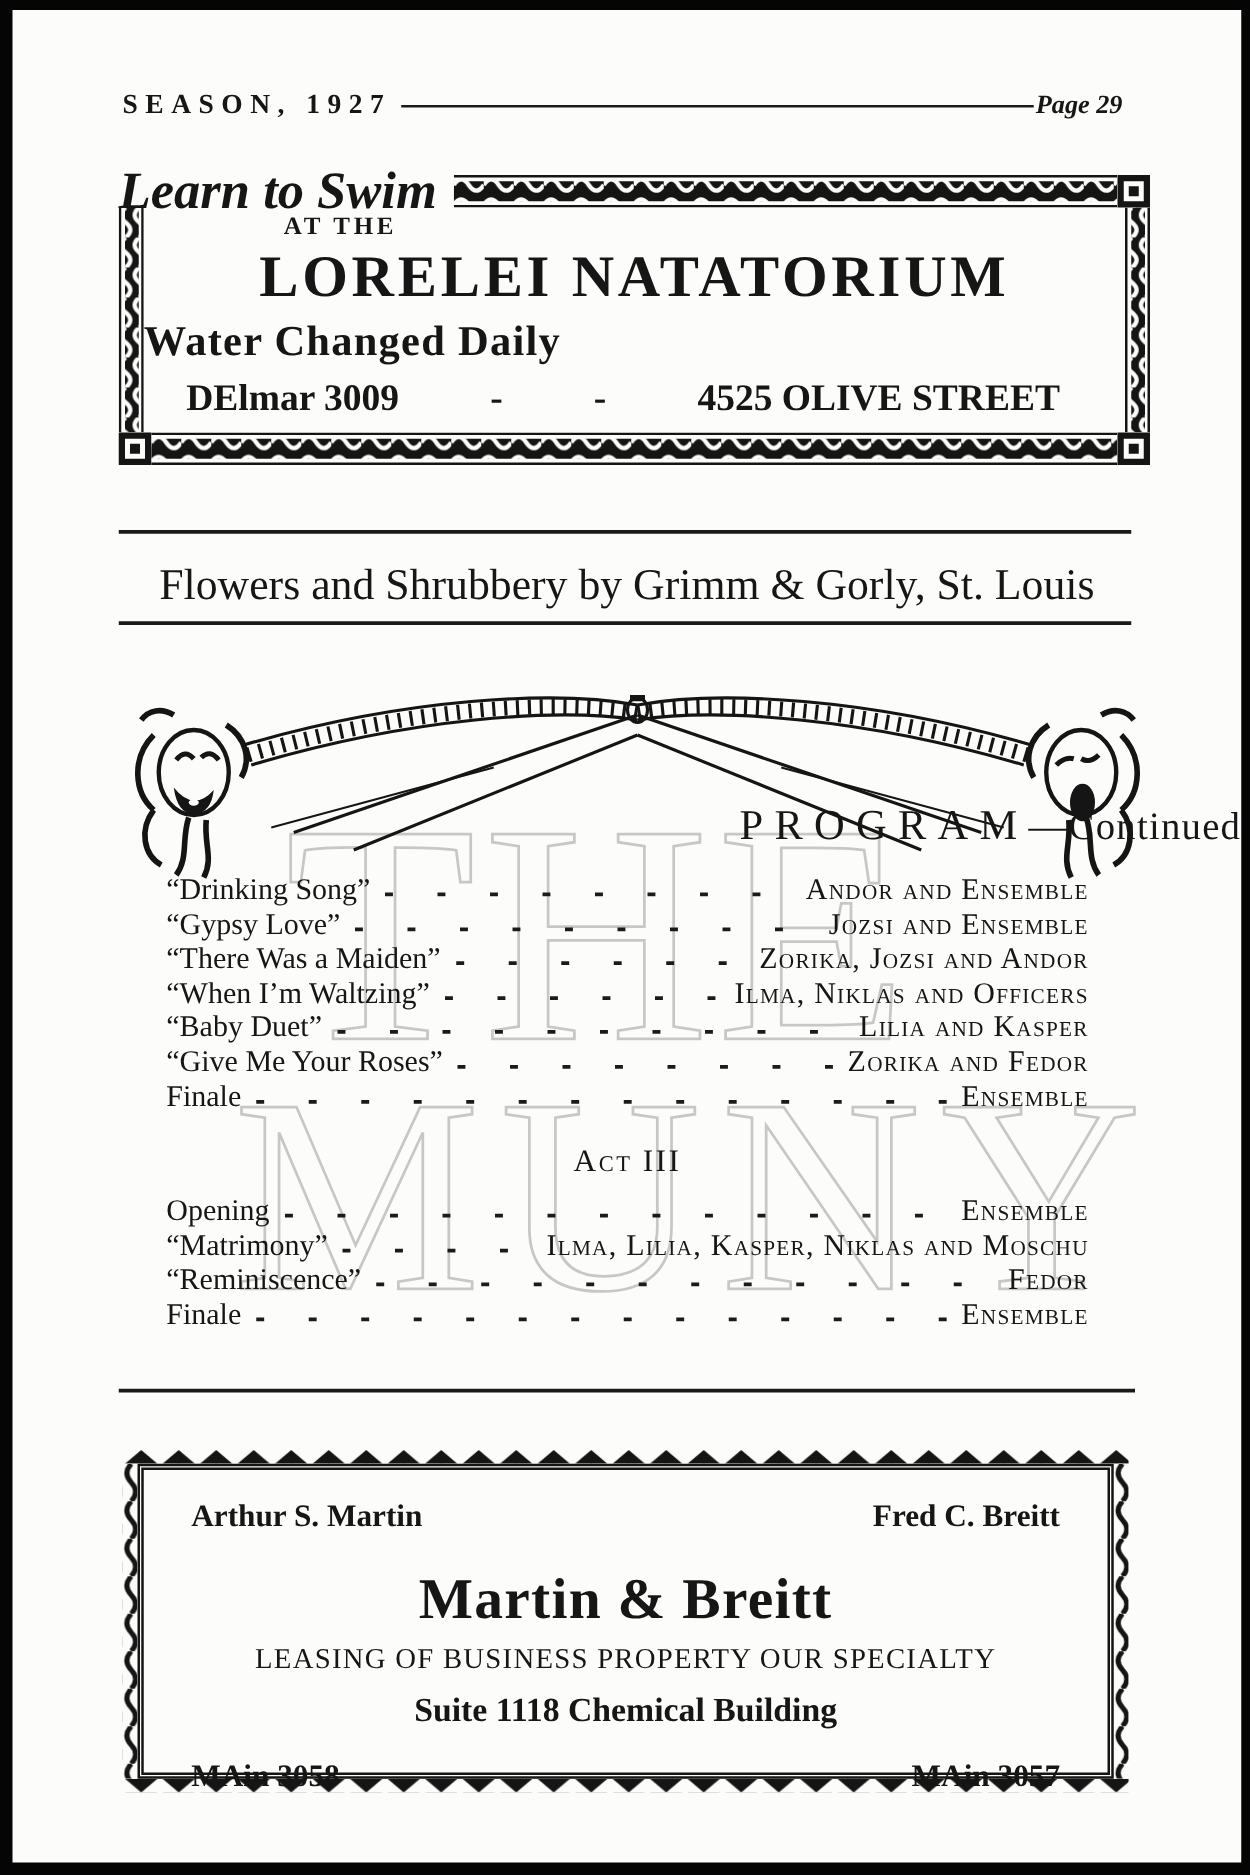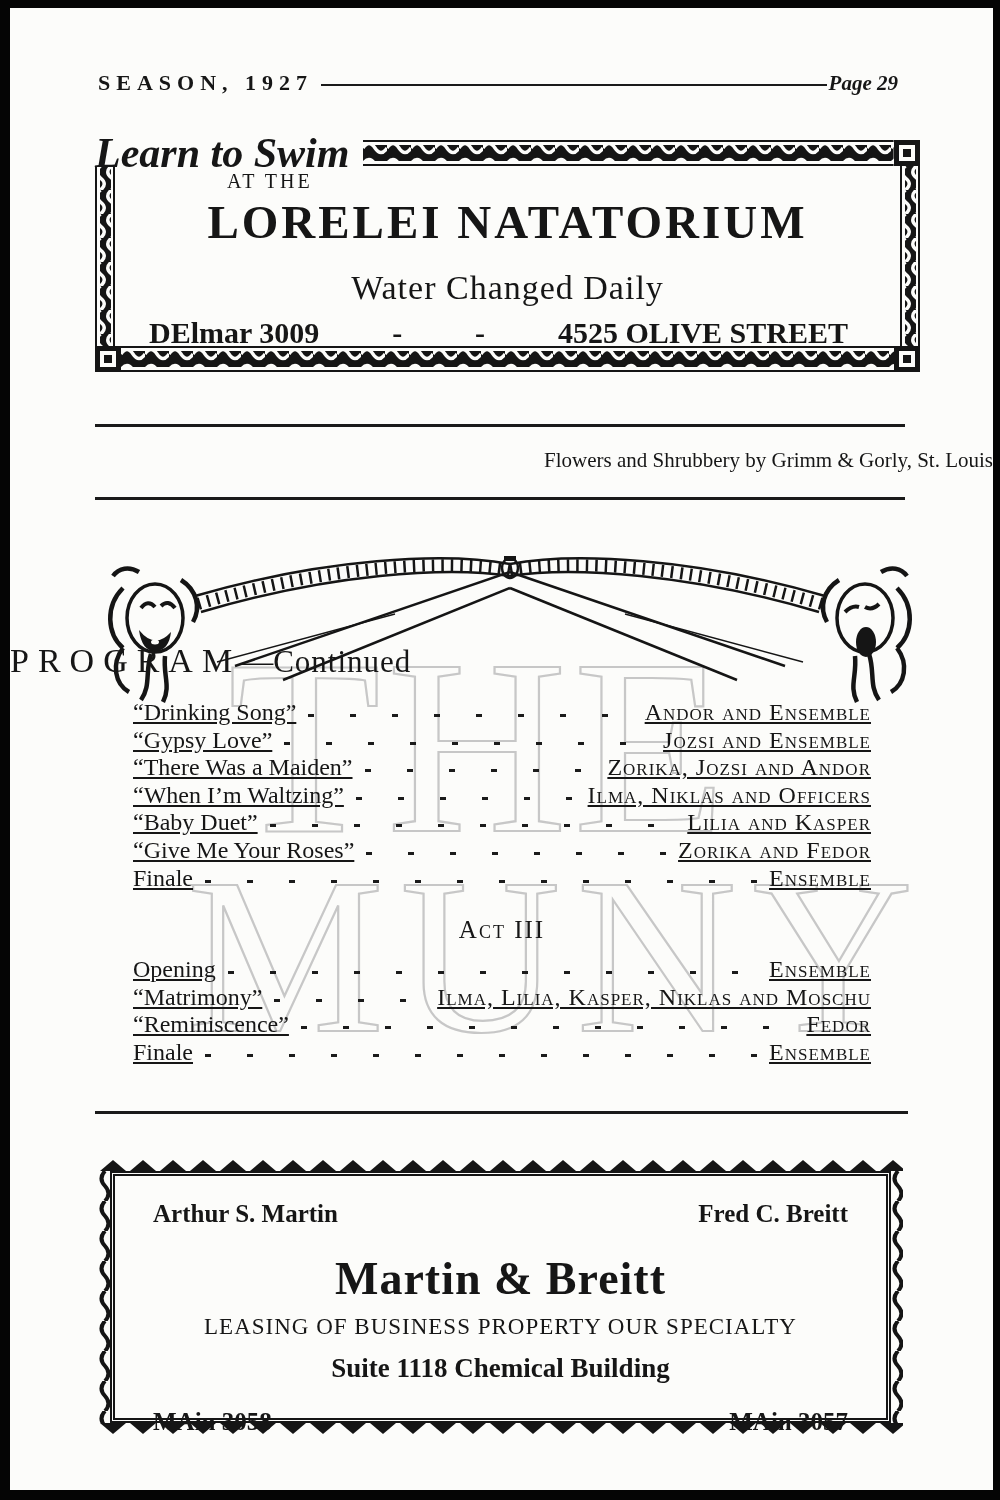--- a/index.html
+++ b/index.html
@@ -15,46 +15,46 @@
   .hdr-page { font-size:21px; font-weight:bold; font-style:italic; white-space:nowrap; }
 
   
   .lorelei { position:absolute; left:85px; top:130px; width:825px; }
   .lor-row1 { display:flex; align-items:flex-end; height:28px; }
   .lor-headline { font-style:italic; font-weight:bold; font-size:42px; line-height:30px; white-space:nowrap; padding-right:14px; transform:translateY(2px); }
   .stripH { flex:1; height:26px; }
   .lor-body { display:flex; height:180px; }
   .stripV { width:20px; height:100%; }
   .lor-content { flex:1; display:flex; flex-direction:column; padding-top:4px; }
-  .lor-atthe { font-size:20px; font-weight:normal; letter-spacing:3px; margin-left:112px; }
+  .lor-atthe { font-size:20px; font-weight:bold; letter-spacing:3px; margin-left:112px; }
   .lor-name { font-size:47px; font-weight:bold; letter-spacing:3px; text-align:center; margin-top:2px; white-space:nowrap; }
-  .lor-water { font-size:34px; font-weight:normal; letter-spacing:1px; text-align:center; margin-top:20px; }
+  .lor-water { font-size:34px; font-weight:bold; letter-spacing:1px; margin-top:6px; }
   .lor-phone-row { display:flex; justify-content:space-between; align-items:baseline; padding:0 52px 0 34px; margin-top:9px; font-size:30px; font-weight:bold;gap:28px; }
   .lor-dash { font-size:30px; font-weight:bold; }
   .lor-row3 { display:flex; align-items:center; height:26px; }
   .corner { width:26px; height:26px; border:5px solid #151515; display:flex; align-items:center; justify-content:center; background:#fcfcfa; }
   .corner .dot { width:8px; height:8px; background:#151515; }
 
   
   .rule { position:absolute; left:85px; right:88px; height:2.5px; background:#1a1a1a; }
-  .florist { position:absolute; left:0; right:0; top:440px; text-align:right; font-size:21px; }
+  .florist { position:absolute; left:0; right:0; top:440px; text-align:center; font-size:35px; }
 
   
   .ornament { position:absolute; left:85px; top:536px; width:830px; height:160px; }
-  .prog-head { position:absolute; left:0; right:0; top:634px; text-align:left; z-index:2; }
+  .prog-head { position:absolute; left:0; right:0; top:634px; text-align:right; z-index:2; }
   .prog-title { font-size:34px; letter-spacing:9px; }
   .prog-dash { font-size:32px; }
   .prog-suffix { font-size:31px; letter-spacing:1px; }
 
   
   .watermark { position:absolute; left:0; top:545px; width:1000px; height:510px; z-index:0; pointer-events:none; }
 
   
   .plist { position:absolute; left:123px; top:691px; width:738px; z-index:2; font-size:24px; }
-  .prow { display:flex; align-items:baseline; height:27.6px; white-space:nowrap;text-decoration:underline; }
+  .prow { display:flex; align-items:baseline; height:27.6px; white-space:nowrap; }
   .ptitle { flex:0 0 auto; }
   .leader { flex:1 1 auto; align-self:stretch; margin:0 10px;
             background-image:repeating-linear-gradient(to right,#1b1b1b 0,#1b1b1b 6px,transparent 6px,transparent 42px);
             background-size:42px 3px; background-repeat:repeat-x; background-position:2px 15px; }
   .pperf { flex:0 0 auto; font-variant:small-caps; letter-spacing:1px; }
   .act-head { text-align:center; font-variant:small-caps; letter-spacing:2px; font-size:25px; margin:24px 0 12px; }
 
   
   .martin { position:absolute; left:88px; top:1152px; width:805px; }
   .saw { display:block; width:100%; height:11px; }

